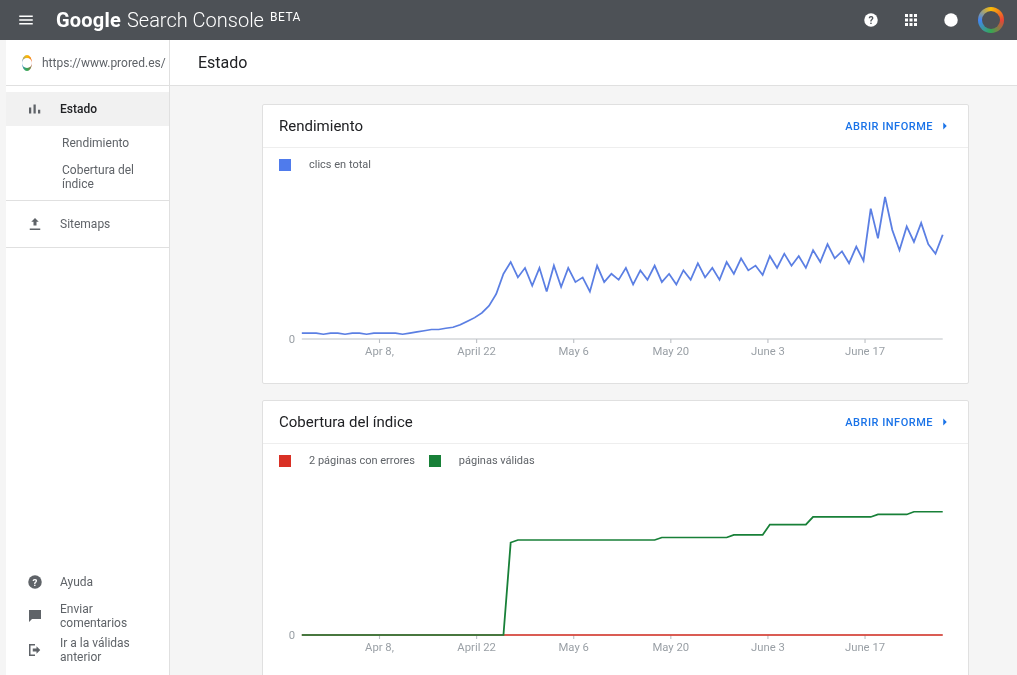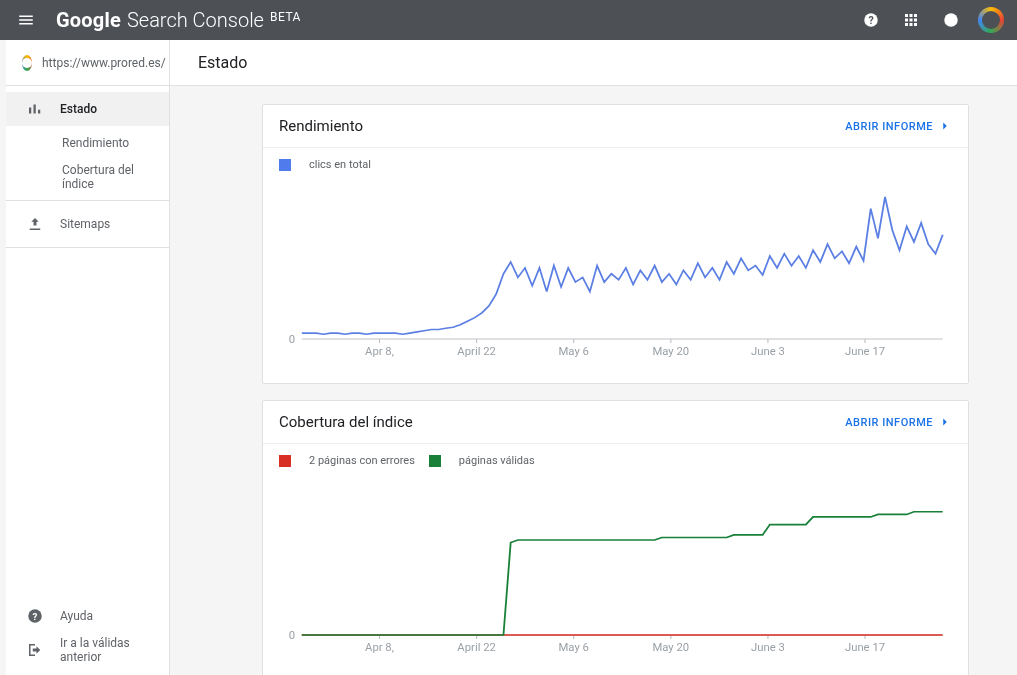--- a/index.html
+++ b/index.html
@@ -150,20 +150,28 @@
 
     <div class="sidebar-bottom">
       <div class="nav-item">
         <span class="nav-icon">
           <svg class="ico" viewBox="0 0 24 24">
               <circle cx="12" cy="12" r="9"></circle>
               <text x="12" y="17" text-anchor="middle" font-size="13" font-weight="bold" fill="#fff">?</text>
             </svg>
         </span>
         <span>Ayuda</span>
+      </div>
+      <div class="nav-item">
+        <span class="nav-icon">
+          <svg class="ico" viewBox="0 0 24 24">
+              <path d="M4 4h16v12H8l-4 4zM11 7h2v4h-2zm0 5h2v2h-2z"></path>
+            </svg>
+        </span>
+        <span>Enviar comentarios</span>
       </div>
       <div class="nav-item">
         <span class="nav-icon">
           <svg class="ico" viewBox="0 0 24 24">
               <path d="M4 4h8v2H6v12h6v2H4zM14 7l5 5-5 5v-3H9v-4h5z"></path>
             </svg>
         </span>
         <span>Ir a la válidas anterior</span>
       </div>
     </div>

